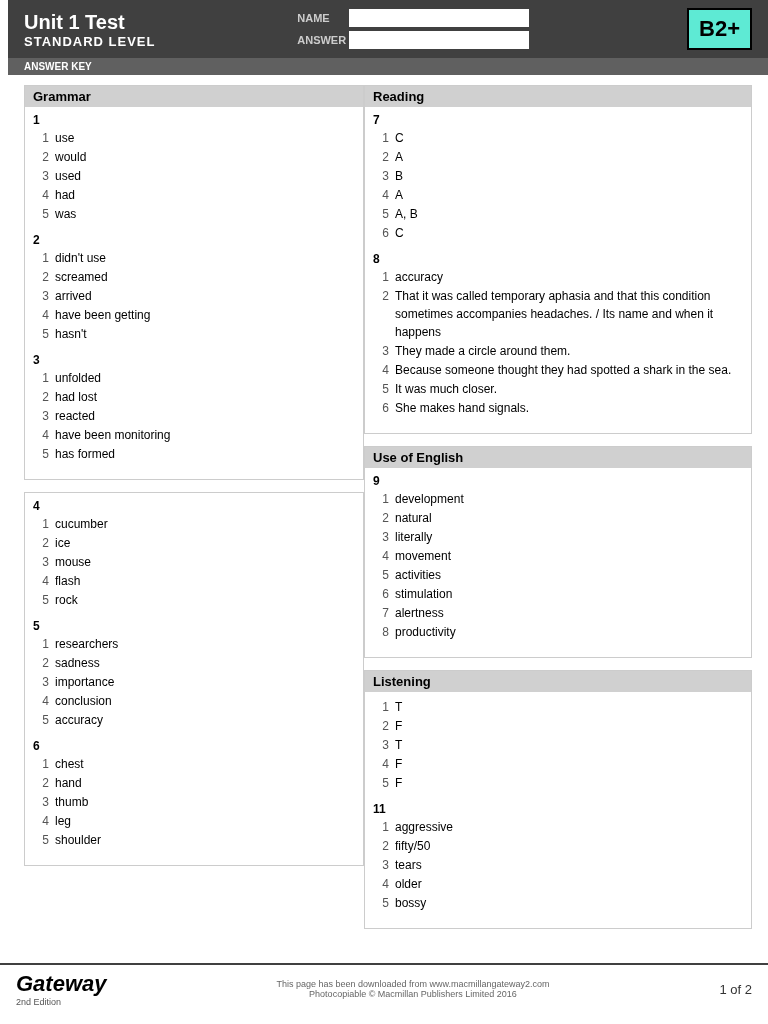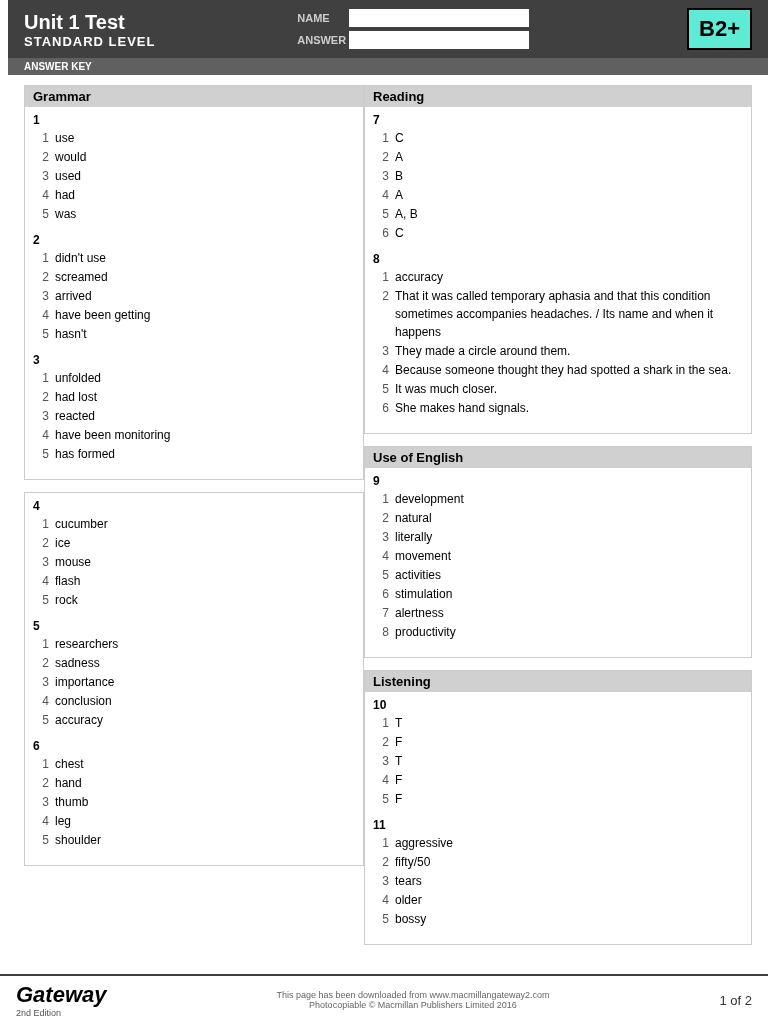--- a/index.html
+++ b/index.html
@@ -123,21 +123,21 @@
       text-align: right;
       color: #555;
     }
     .answer-list li .val {
       color: #000;
     }
 
     
     .footer {
       position: fixed;
-      bottom: 0;
+      bottom: 11px;
       width: 768px;
       background: #fff;
       border-top: 2px solid #404040;
       padding: 6px 16px;
       display: flex;
       align-items: center;
       justify-content: space-between;
       font-size: 10px;
       color: #555;
     }
@@ -472,21 +472,20 @@
             </ul>
           </div>
         </div>
       </div>
 
       <div class="section-box">
         <div class="section-header">Listening</div>
         <div class="section-body">
 
           <div class="q-block">
-            <div class="q-num">10</div>
             <ul class="answer-list">
               <li>
                   <span class="num">1</span>
                   <span class="val">T</span>
                 </li>
               <li>
                   <span class="num">2</span>
                   <span class="val">F</span>
                 </li>
               <li>

